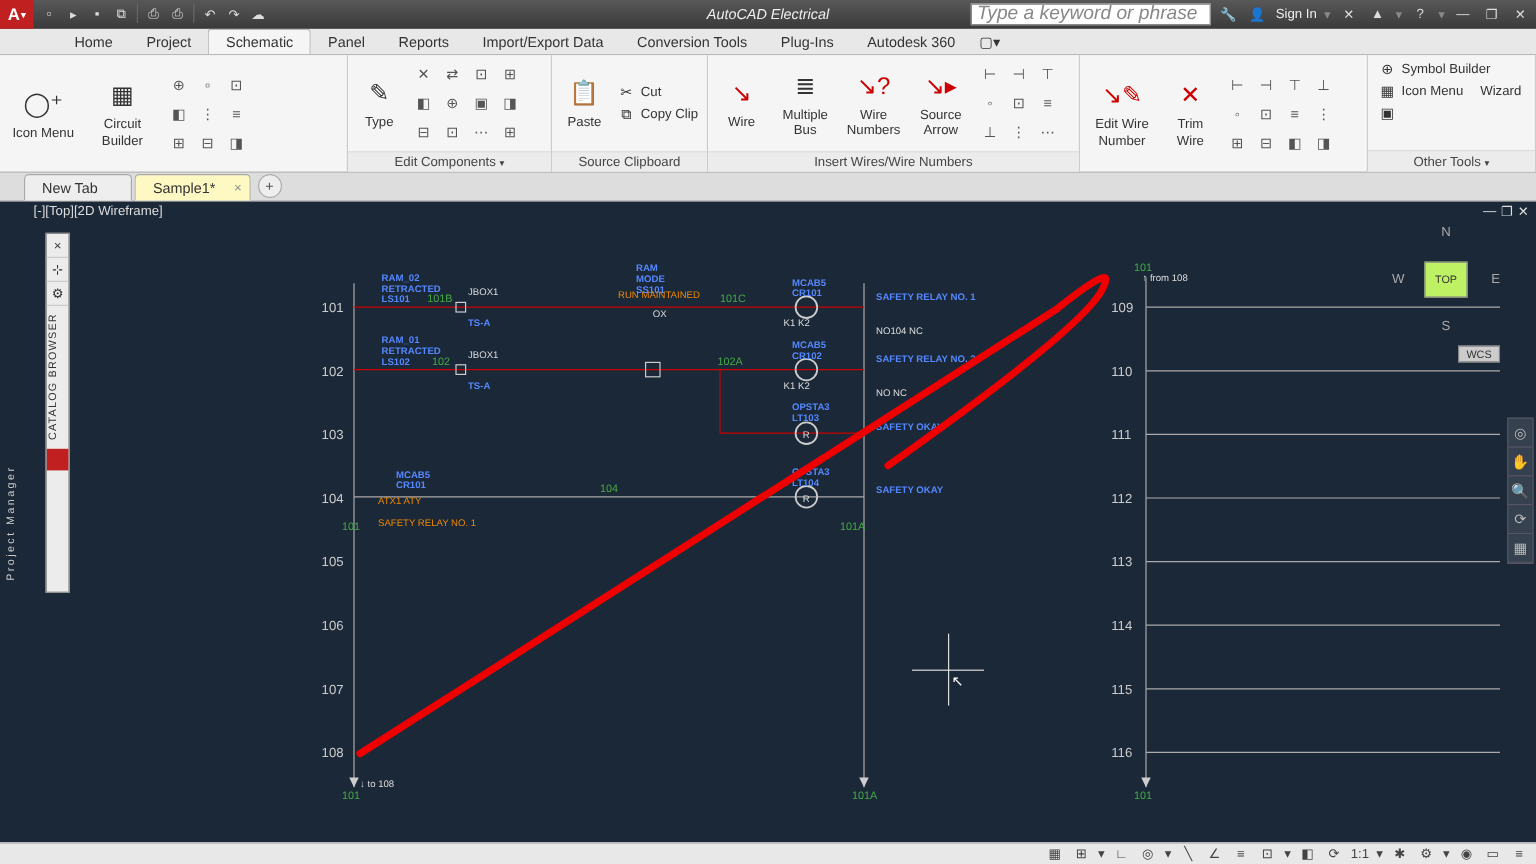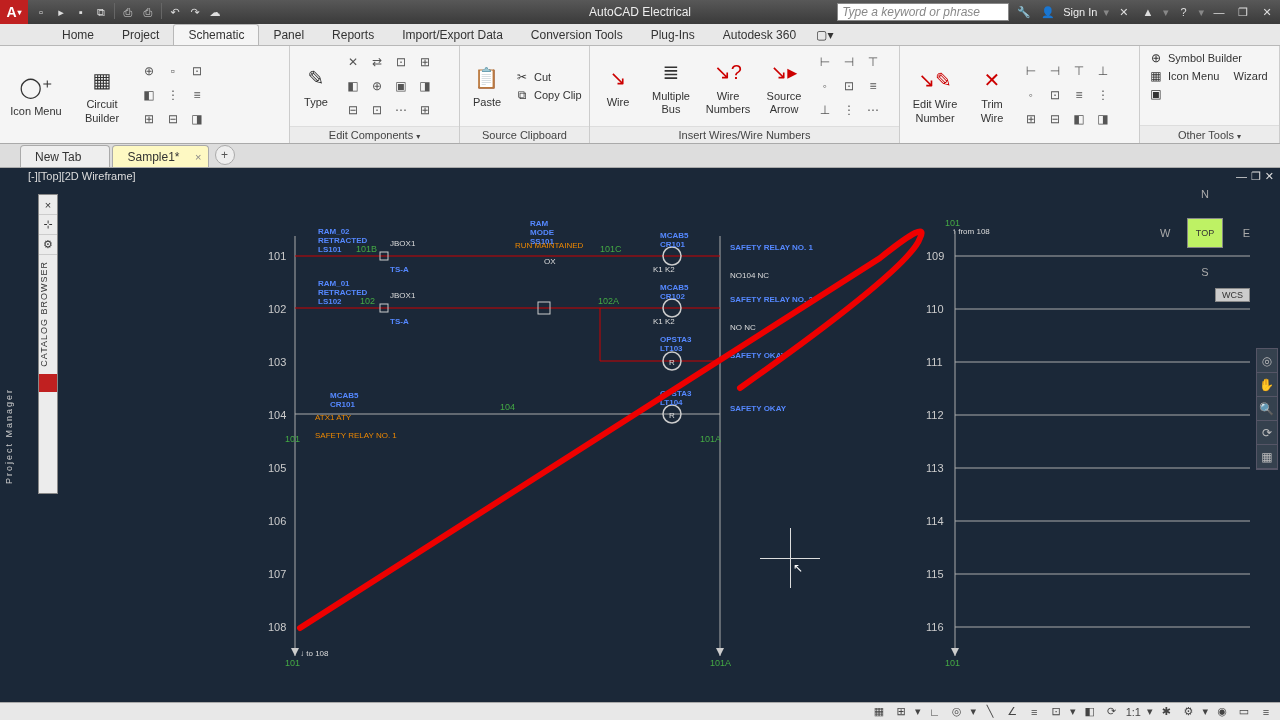--- a/index.html
+++ b/index.html
@@ -5,23 +5,23 @@
 * { margin:0; padding:0; box-sizing:border-box; font-family:"Segoe UI",Arial,sans-serif; user-select:none; }
 body { width:1280px; height:720px; background:#e8e8e8; overflow:hidden; position:relative; }
 
 
 .titlebar { height:24px; background:linear-gradient(#585858,#3a3a3a); display:flex; align-items:center; color:#fff; font-size:11px; position:relative; }
 .titlebar .logo { width:28px; height:24px; background:#c02020; display:flex; align-items:center; justify-content:center; font-weight:bold; color:#fff; font-size:14px; }
 .titlebar .logo::after{content:"▾";font-size:8px;margin-left:1px;}
 .qat { display:flex; gap:2px; margin-left:4px; }
 .qat-btn { width:18px; height:18px; display:flex; align-items:center; justify-content:center; color:#ddd; font-size:11px; }
 .qat-sep{width:1px;height:16px;background:#666;margin:0 2px;}
-.titlebar .title { position:absolute; left:50%; transform:translateX(-50%); font-size:12px; color:#eee; }
+.titlebar .title { position:absolute; left:50%; transform:translateX(-50%); font-size:12px; color:#eee;font-style:italic; }
 .titlebar .right { position:absolute; right:4px; display:flex; align-items:center; gap:6px; }
-.search-box { width:172px; height:18px; background:#fff; border:1px solid #888; font-size:12px; padding:0 4px; color:#888; font-style:italic; display:flex; align-items:center; }
+.search-box { width:200px; height:18px; background:#fff; border:1px solid #888; font-size:16px; padding:0 4px; color:#888; font-style:italic; display:flex; align-items:center; }
 .tb-btn{width:18px;height:18px;display:flex;align-items:center;justify-content:center;color:#ddd;font-size:11px;}
 
 
 .ribbon-tabs { height:22px; background:#e8e8e8; display:flex; align-items:flex-end; border-bottom:1px solid #b8b8b8; padding-left:48px; font-size:12px; }
 .ribbon-tab { padding:3px 14px; color:#333; cursor:pointer; }
 .ribbon-tab.active { background:#f5f5f5; border:1px solid #b8b8b8; border-bottom:none; border-radius:3px 3px 0 0; }
 
 
 .ribbon { height:98px; background:#f5f5f5; border-bottom:1px solid #aaa; display:flex; }
 .panel { border-right:1px solid #ccc; display:flex; flex-direction:column; }

